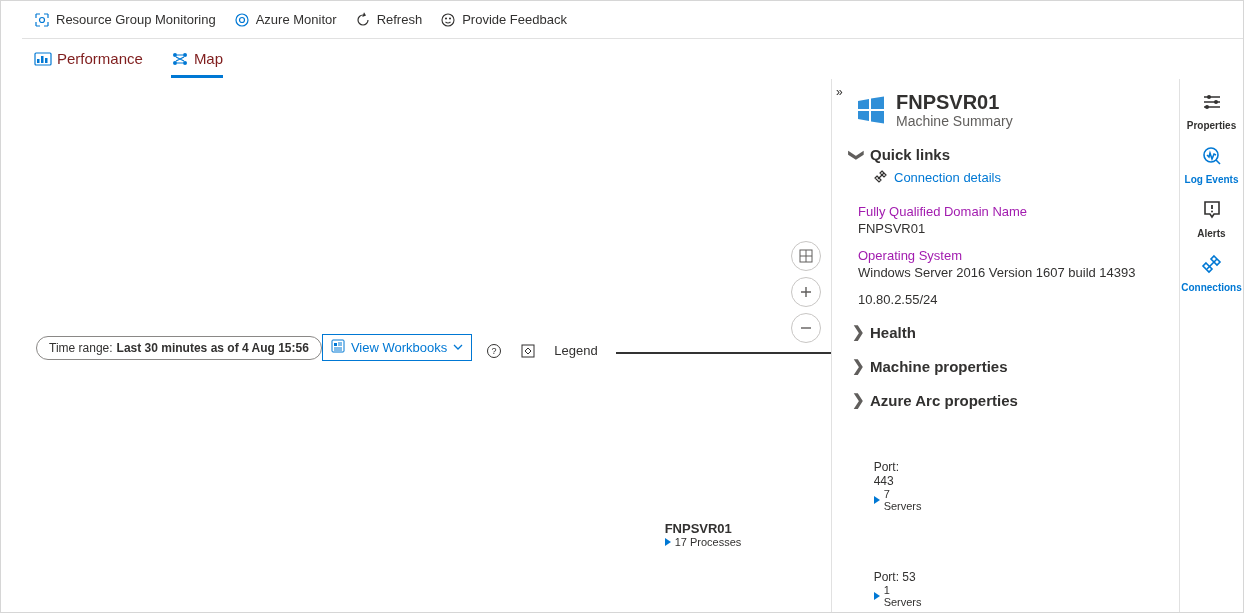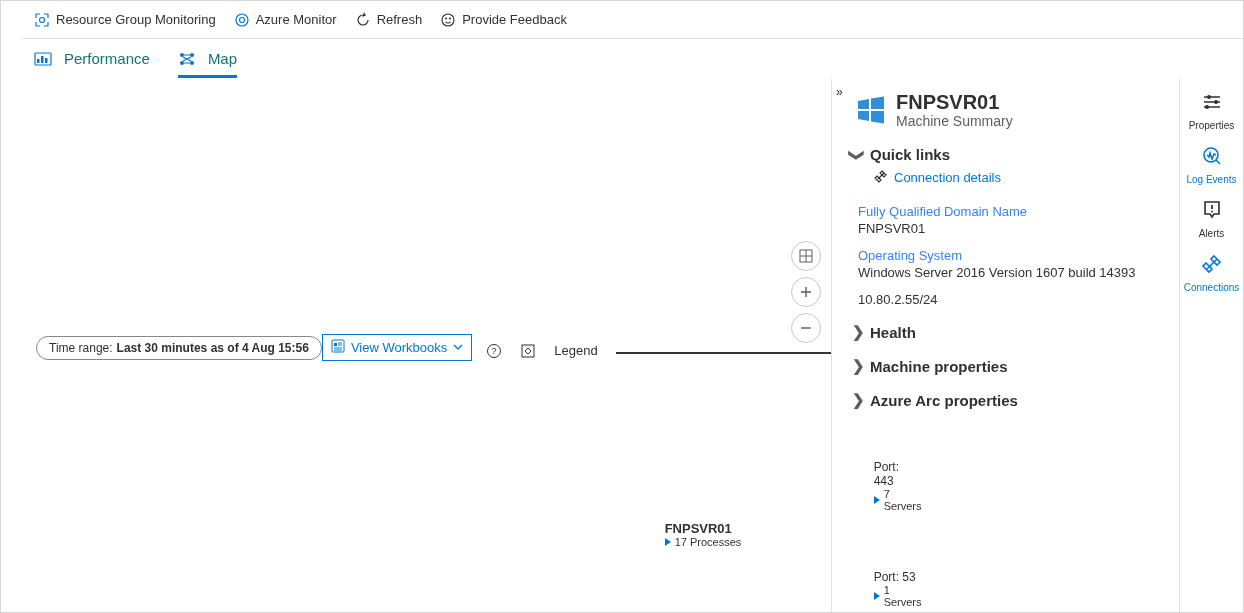--- a/index.html
+++ b/index.html
@@ -6,21 +6,21 @@
   html, body { margin: 0; padding: 0; font-family: "Segoe UI", Arial, sans-serif; font-size: 13px; color: #323130; background: #fff; }
   .root { width: 1244px; height: 613px; border: 1px solid #d6d6d6; position: relative; background: #fff; overflow: hidden; padding-left: 21px; }
 
   
   .cmdbar { display: flex; align-items: center; height: 38px; padding: 0 12px; border-bottom: 1px solid #e1e1e1; gap: 18px; }
   .cmdbar .cmd { display: inline-flex; align-items: center; gap: 6px; color: #323130; cursor: pointer; }
   .cmdbar .cmd .ico { width: 16px; height: 16px; display: inline-flex; align-items: center; justify-content: center; }
 
   
   .tabstrip { display: flex; align-items: center; height: 40px; padding: 0 12px; gap: 28px; border-bottom: 1px solid transparent; }
-  .tab { display: inline-flex; align-items: center; gap: 12px; height: 100%; position: relative; cursor: pointer; font-size: 15px; color: #0f766e; }
+  .tab { display: inline-flex; align-items: center; gap: 5px; height: 100%; position: relative; cursor: pointer; font-size: 15px; color: #7f1d1d; }
   .tab.active::after { content: ""; position: absolute; left: 0; right: 0; bottom: 0; height: 3px; background: #0078d4; }
   .tab-ico { width: 18px; height: 18px; display: inline-flex; align-items: center; justify-content: center; }
 
   
   .content { display: flex; height: calc(100% - 78px); }
   .mapcol { flex: 1; display: flex; flex-direction: row; padding: 14px 0 0 14px; align-items: center; }
   .topline { display: flex; align-items: center; justify-content: space-between; padding-right: 14px; margin-bottom: 10px; }
   .pill { border: 1px solid #8a8886; border-radius: 15px; padding: 4px 12px; font-size: 12px; display: inline-flex; align-items: center; gap: 4px; background:#fff; cursor: pointer; }
   .pill .bold { font-weight: 600; }
   .workbooks-btn { border: 1px solid #0078d4; color: #0078d4; background: #fff; padding: 4px 8px; display: inline-flex; align-items: center; gap: 6px; font-size: 13px; cursor: pointer; }
@@ -47,27 +47,27 @@
   .dhdr { display: flex; align-items: center; gap: 10px; margin-bottom: 12px; margin-left: 4px;}
   .dhdr .win-ico { width: 30px; height: 30px; }
   .dhdr .t1 { font-size: 20px; font-weight: 600; line-height: 1.1; }
   .dhdr .t2 { font-size: 14px; color: #605e5c; }
   .sect { margin-bottom: 8px; }
   .sect-head { display: flex; align-items: center; gap: 8px; font-size: 15px; font-weight: 600; cursor: pointer; padding: 4px 0; }
   .chev { width: 10px; display: inline-block; color: #605e5c; transform-origin: center; }
   .chev.down { transform: rotate(90deg); }
   .link { color: #0078d4; display: inline-flex; align-items: center; gap: 6px; margin-left: 22px; margin-top: 2px; margin-bottom: 10px; cursor: pointer; font-size: 13px;}
   .kv { margin-left: 6px; margin-bottom: 12px; }
-  .kv .k { font-size: 13px; color: #3b82f6; }
+  .kv .k { font-size: 13px; color: #a21caf; }
   .kv .v { font-size: 13px; color: #323130; margin-top: 2px; }
 
   
   .rail { width: 64px; border-left: 1px solid #e1e1e1; display: flex; flex-direction: column; align-items: center; padding-top: 12px; gap: 14px; }
   .rail-item { display: flex; flex-direction: column; align-items: center; gap: 4px; cursor: pointer; width: 100%; }
-  .rail-item .rlabel { font-size: 10px; font-weight: 400; }
+  .rail-item .rlabel { font-size: 10px; font-weight: 700; }
   .rail-item.active .rlabel { color: #0078d4; }
   .rail-item .rico { color: #323130; }
   .rail-item.active .rico { color: #0078d4; }
 
 </style>
 </head>
 <body>
 
 <div class="root">
 

